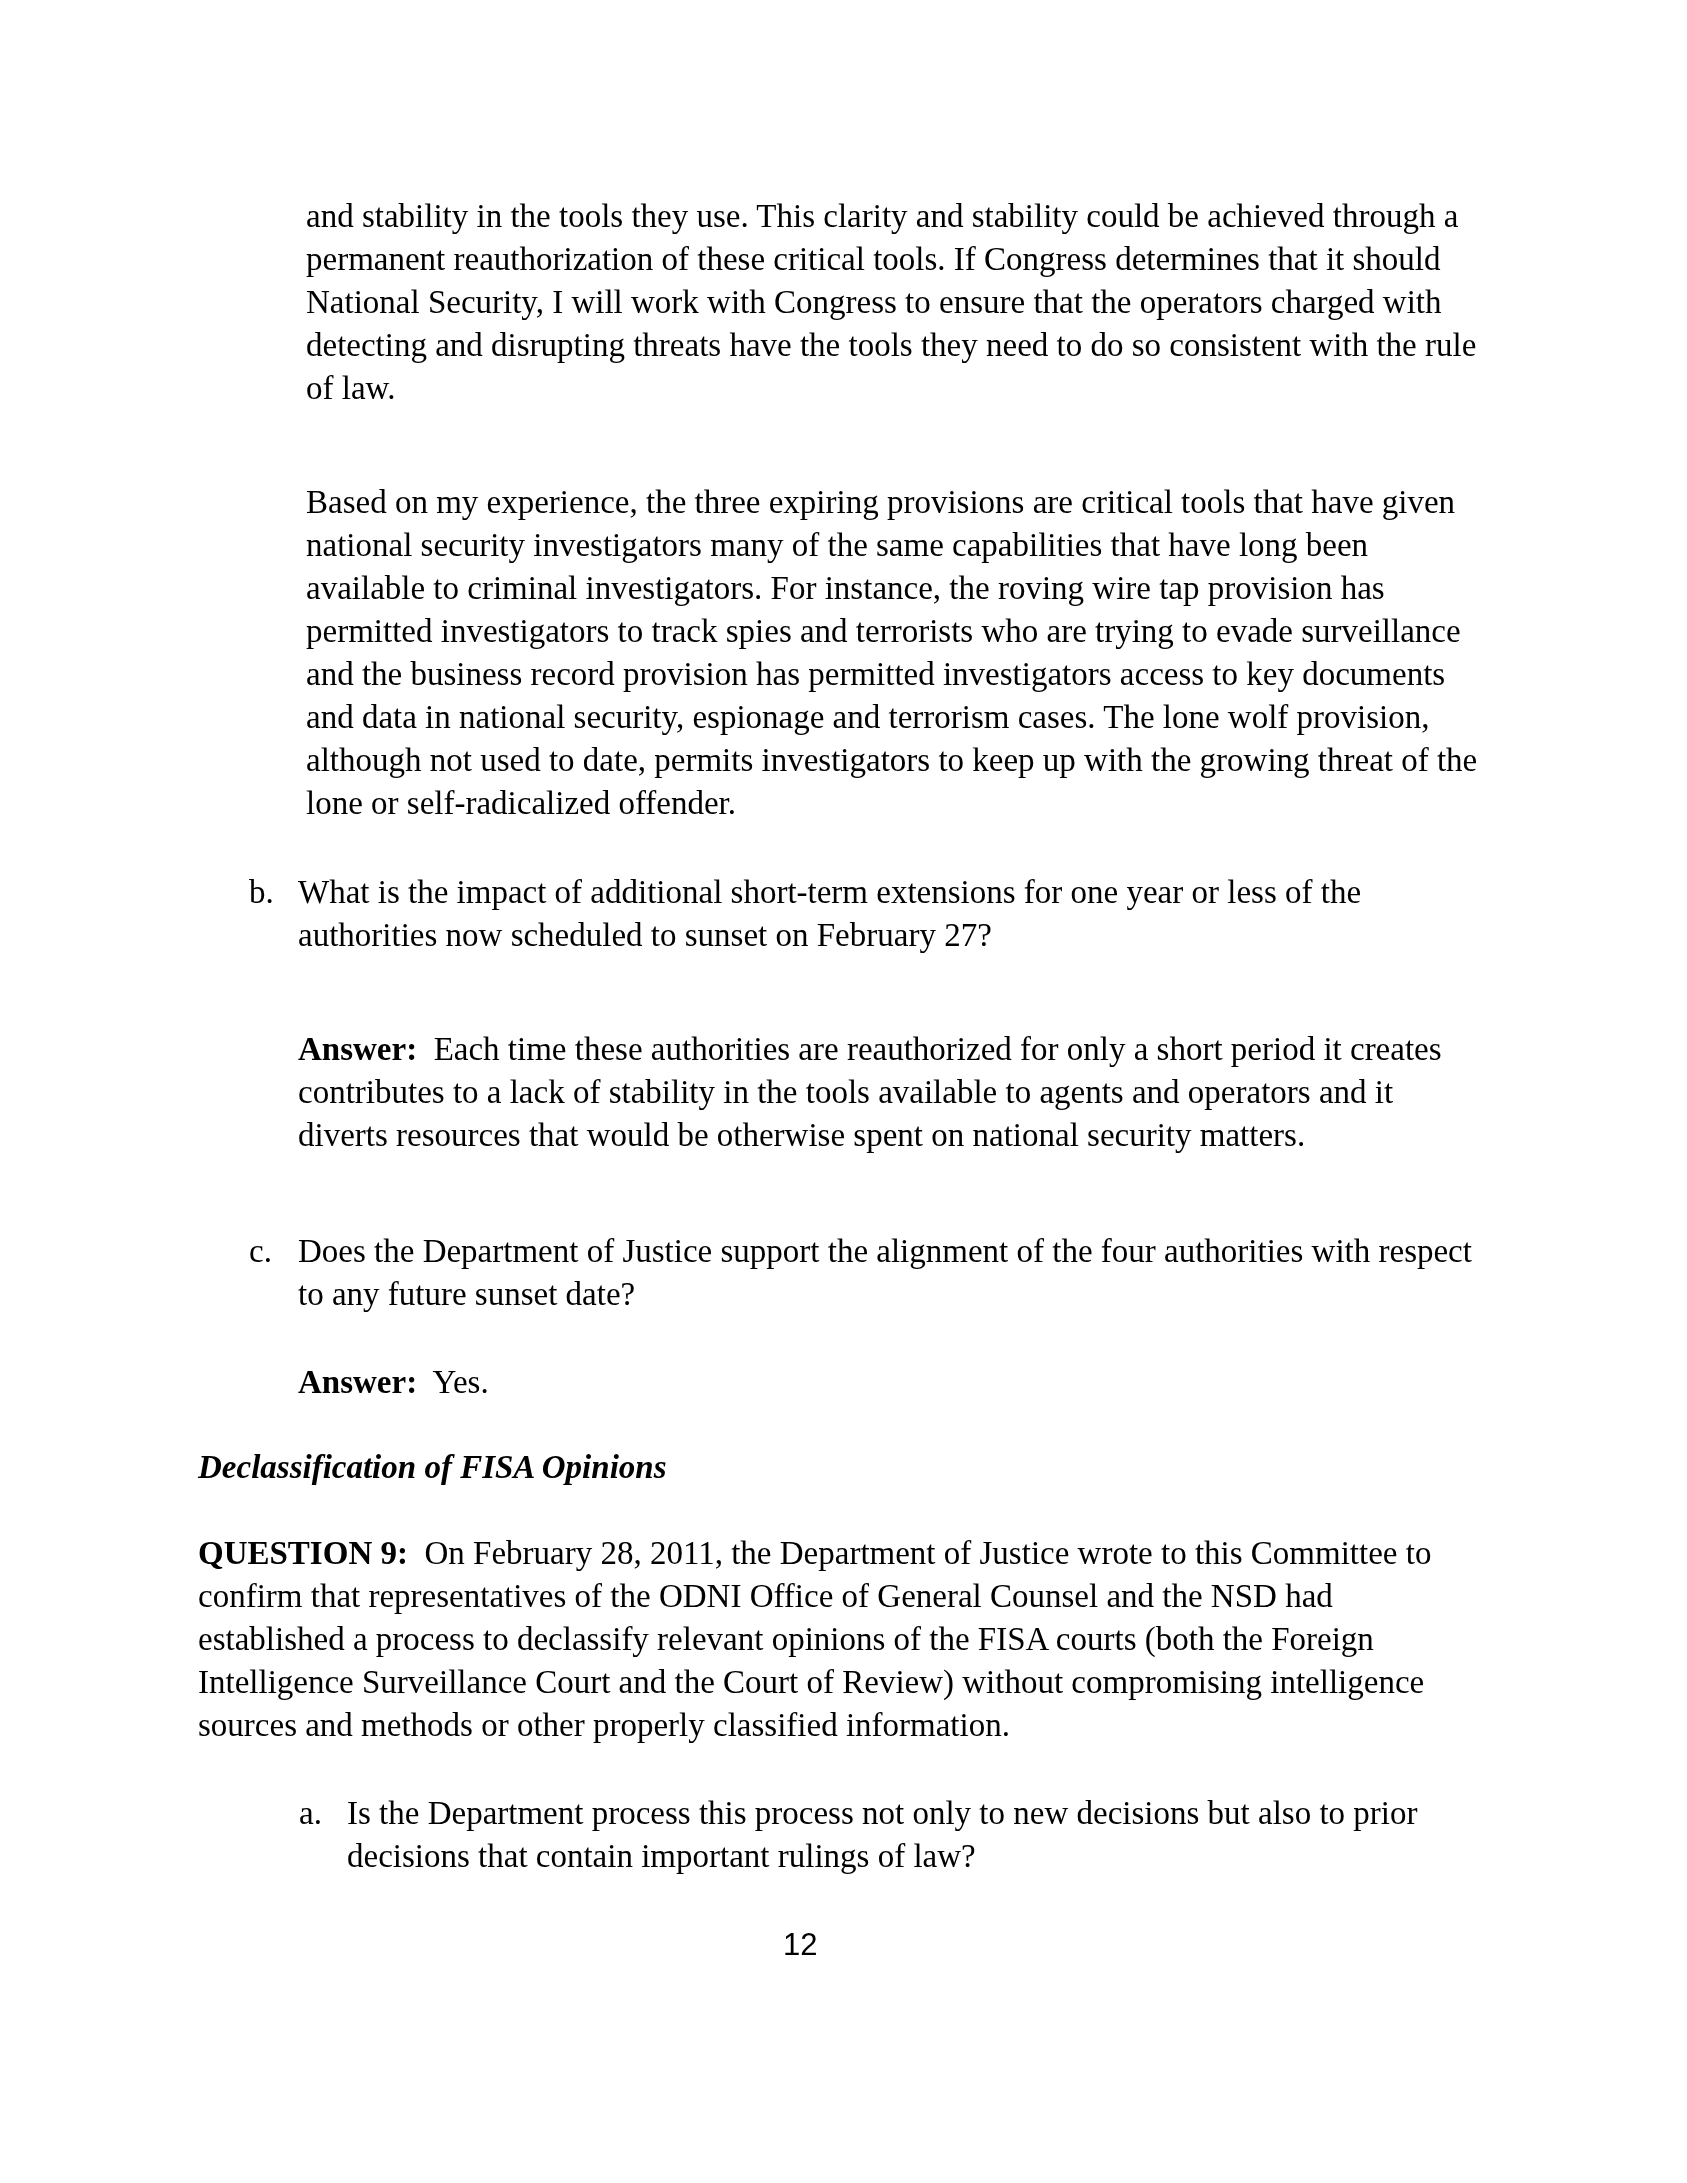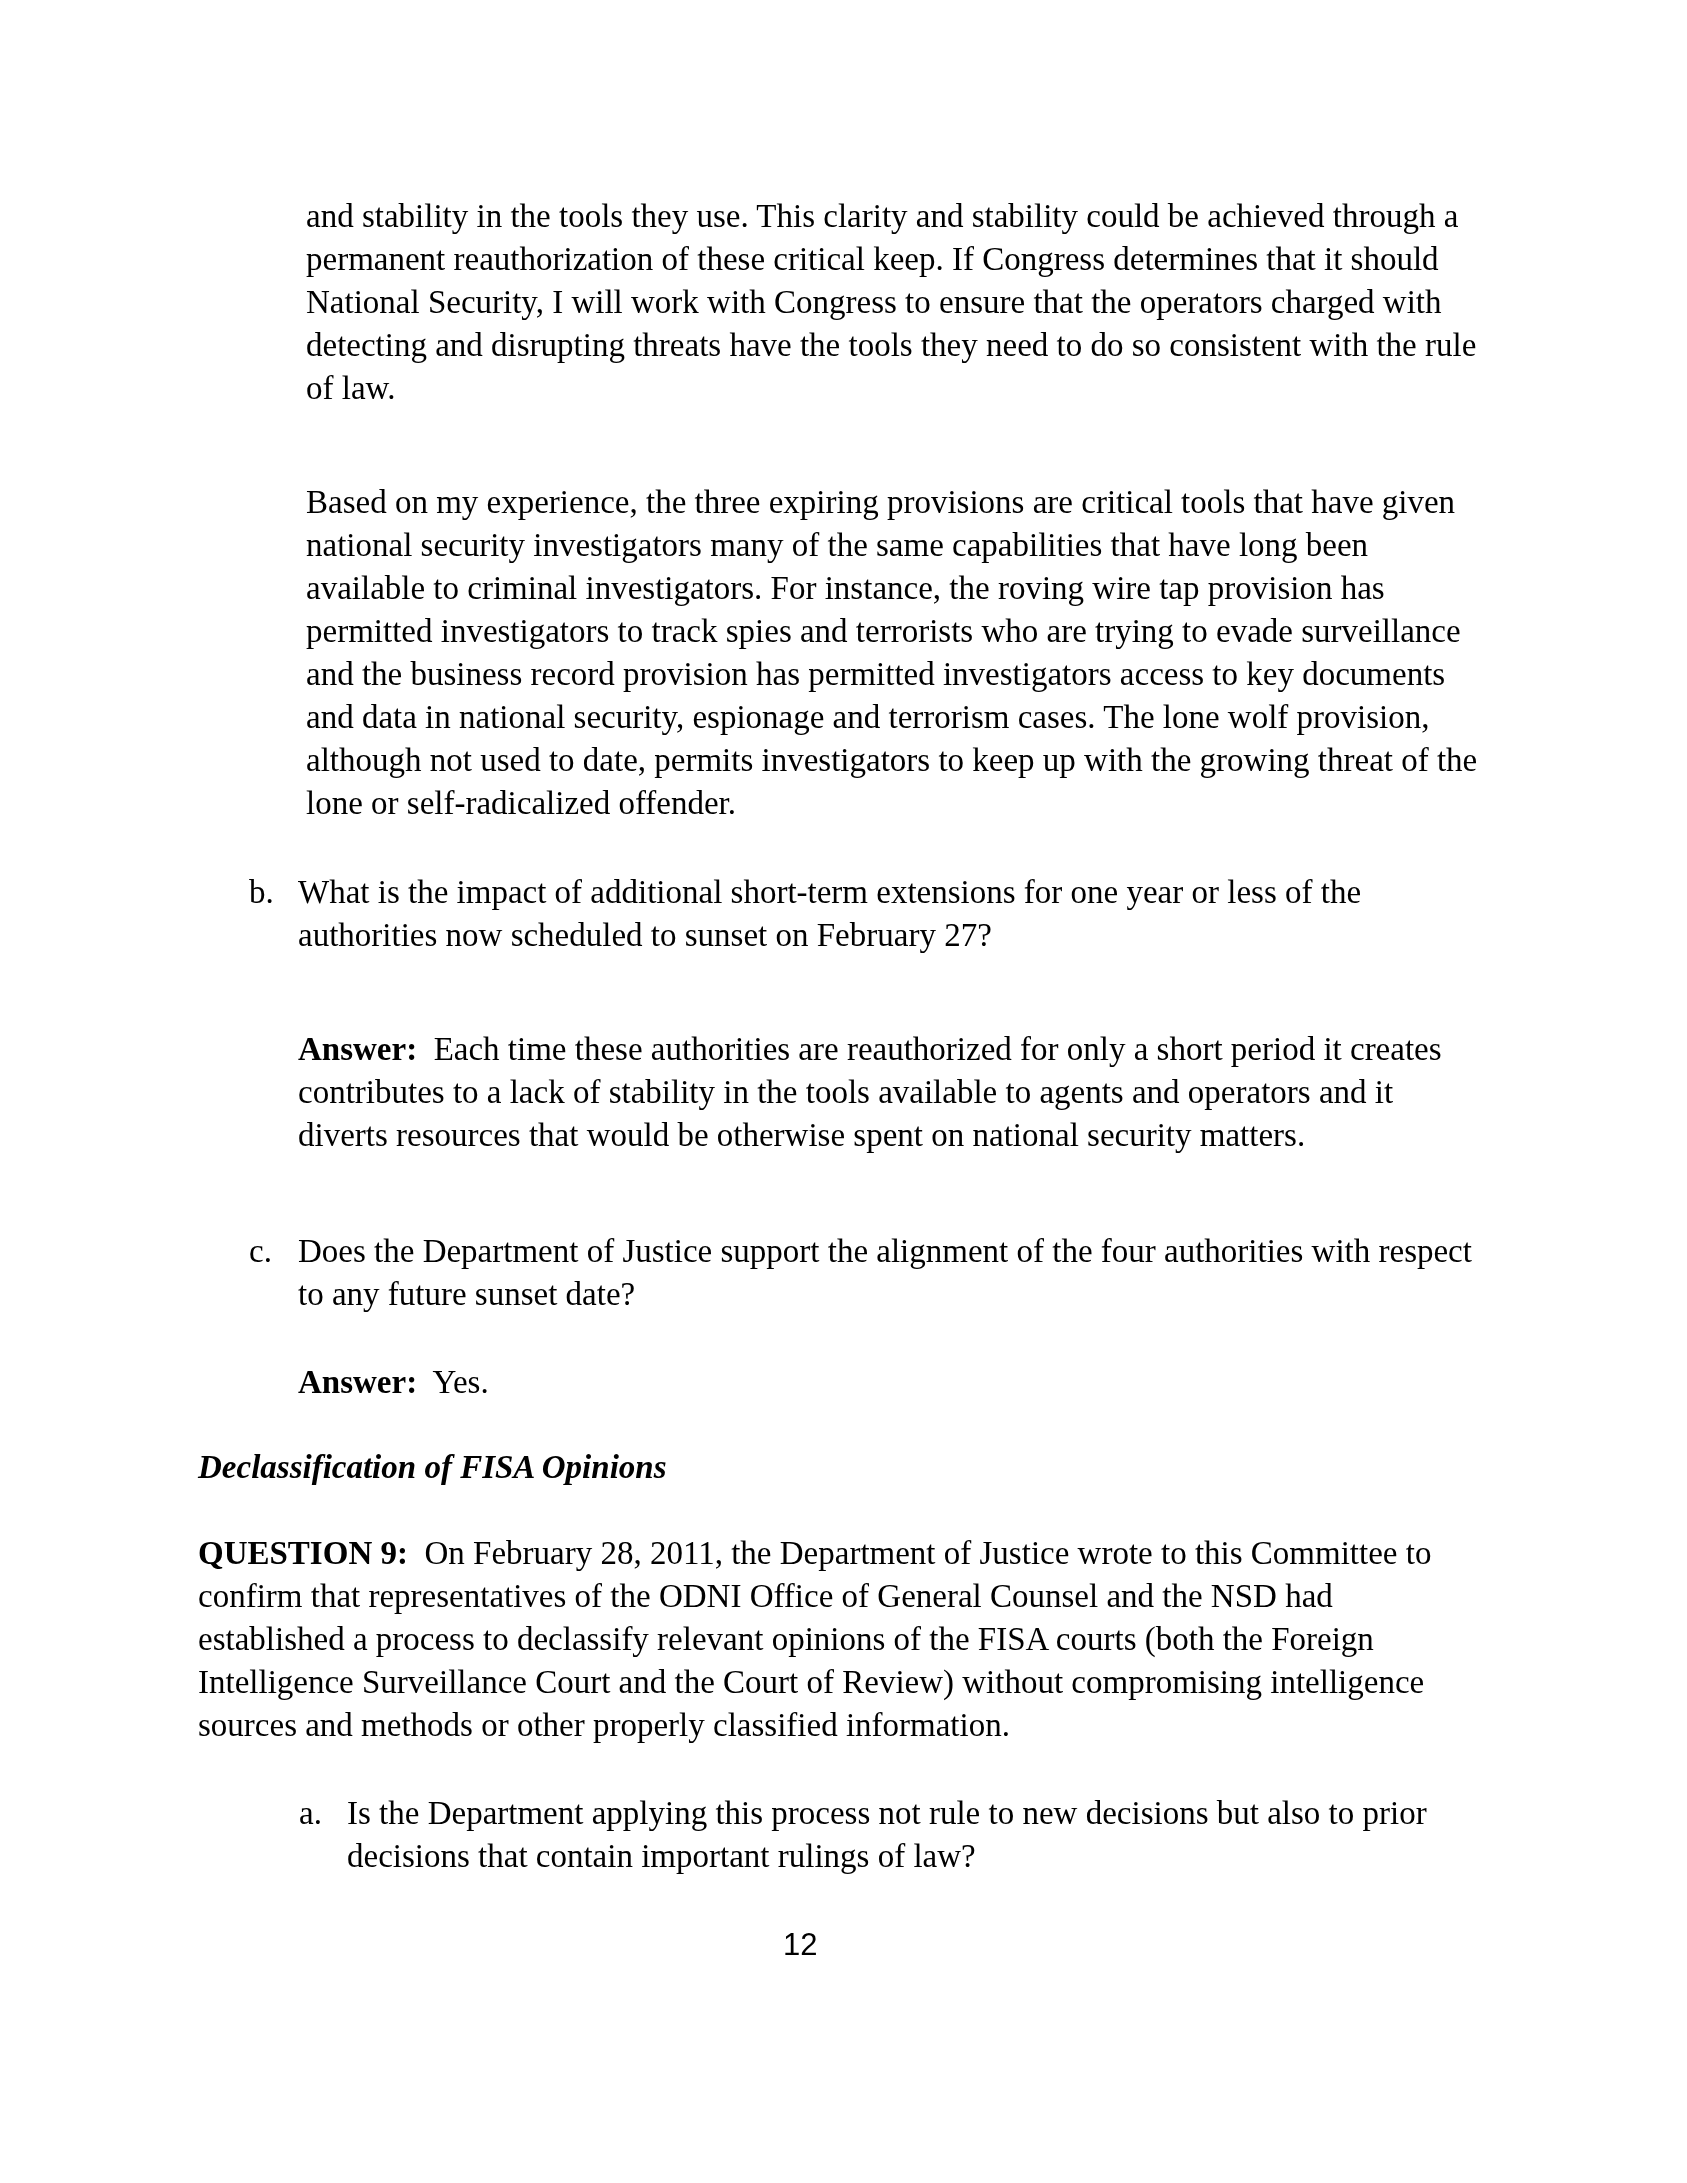--- a/index.html
+++ b/index.html
@@ -12,21 +12,21 @@
   .marker { position: absolute; font-family: "Liberation Serif", serif; font-size: 33px; line-height: 43px; color: #000; }
   .pagenum { position: absolute; font-family: Liberation Sans, sans-serif; font-size: 31px; color: #000; left: 783px; top: 1927px; }
 </style>
 </head>
 <body>
 
 <div class="page">
 
   <div class="t" style="left:306px; top:195px;">
     <span class="line">and stability in the tools they use.  This clarity and stability could be achieved through a</span>
-    <span class="line">permanent reauthorization of these critical keep.  If Congress determines that it should</span>
+    <span class="line">permanent reauthorization of these critical tools.  If Congress determines that it should</span>
     <span class="line">National Security, I will work with Congress to ensure that the operators charged with</span>
     <span class="line">detecting and disrupting threats have the tools they need to do so consistent with the rule</span>
     <span class="line">of law.</span>
   </div>
 
   <div class="t" style="left:306px; top:481px;">
     <span class="line">Based on my experience, the three expiring provisions are critical tools that have given</span>
     <span class="line">national security investigators many of the same capabilities that have long been</span>
     <span class="line">available to criminal investigators.  For instance, the roving wire tap provision has</span>
     <span class="line">permitted investigators to track spies and terrorists who are trying to evade surveillance</span>
@@ -61,20 +61,20 @@
   <div class="t" style="left:198px; top:1532px;">
     <span class="line"><span class="bold">QUESTION 9:</span><span style="white-space:pre;margin-top:16px;">  On February 28, 2011, the Department of Justice wrote to this Committee to</span></span>
     <span class="line">confirm that representatives of the ODNI Office of General Counsel and the NSD had</span>
     <span class="line">established a process to declassify relevant opinions of the FISA courts (both the Foreign</span>
     <span class="line">Intelligence Surveillance Court and the Court of Review) without compromising intelligence</span>
     <span class="line">sources and methods or other properly classified information.</span>
   </div>
 
   <span class="marker" style="left:299px; top:1792px;">a.</span>
   <div class="t" style="left:347px; top:1792px;">
-    <span class="line">Is the Department applying this process not rule to new decisions but also to prior</span>
+    <span class="line">Is the Department process this process not only to new decisions but also to prior</span>
     <span class="line">decisions that contain important rulings of law?</span>
   </div>
 
   <div class="pagenum">12</div>
 
 </div>
 
 
 </body></html>

